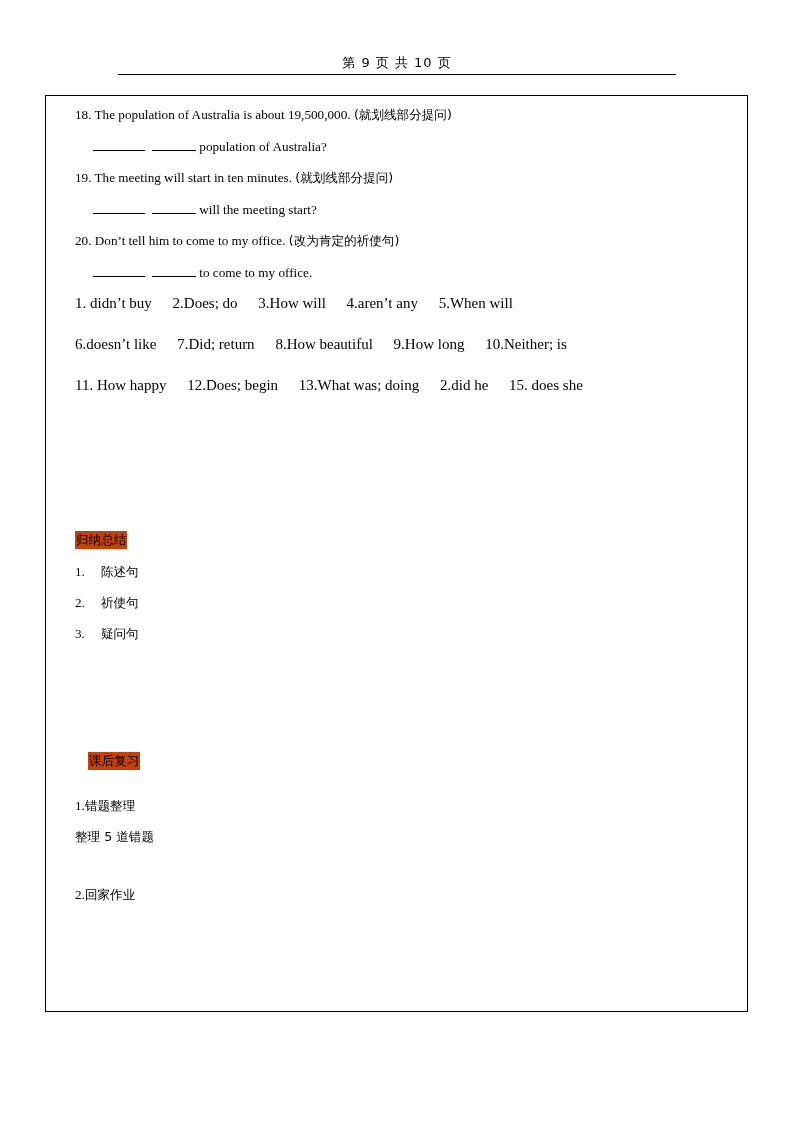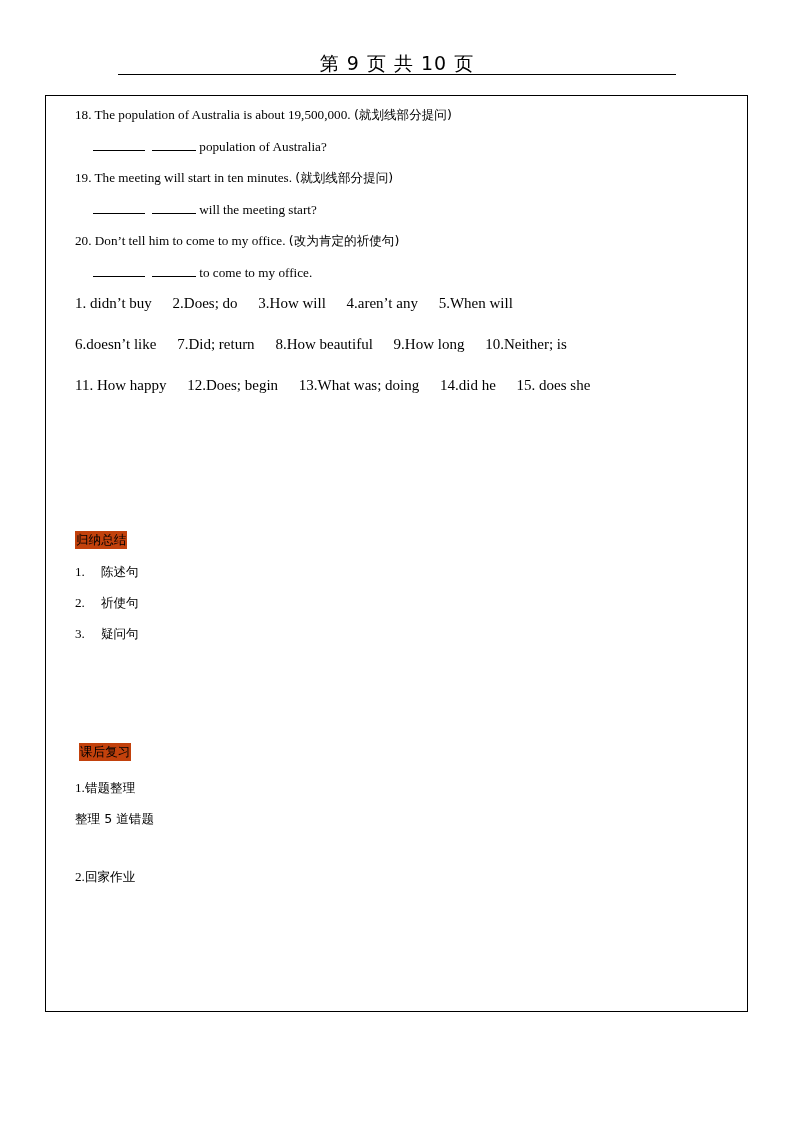--- a/index.html
+++ b/index.html
@@ -19,21 +19,21 @@
   
   .page-header {
     position: absolute;
     left: 118px;
     top: 54px;
     width: 558px;
     text-align: center;
   }
   .page-header .hdr-text {
     font-family: "DejaVu Sans", "Liberation Sans", sans-serif;
-    font-size: 19px;
+    font-size: 13px;
     letter-spacing: 1px;
     line-height: 18px;
     display: block;
     color: #000;
   }
   .page-header .hdr-rule {
     display: block;
     margin-top: 2px;
     border-bottom: 1.6px solid #000;
     width: 100%;
@@ -184,21 +184,21 @@
     <span class="key-item">7.Did; return</span>
     <span class="key-item">8.How beautiful</span>
     <span class="key-item">9.How long</span>
     <span class="key-item">10.Neither; is</span>
   </p>
 
   <p class="key-row">
     <span class="key-item">11. How happy</span>
     <span class="key-item">12.Does; begin</span>
     <span class="key-item">13.What was; doing</span>
-    <span class="key-item">14.did he</span>
+    <span class="key-item">2.did he</span>
     <span class="key-item">15. does she</span>
   </p>
 
 
   <div class="sp-summary"></div>
 
   <div class="section-block">
     <p style="margin:0;">
       <span class="section-title">归纳总结</span>
     </p>
@@ -211,21 +211,21 @@
       </li>
       <li>
         <span class="num">3.</span><span class="txt">疑问句</span>
       </li>
     </ul>
   </div>
 
   <div class="sp-after-summary"></div>
 
   <div class="section-block">
-    <p style="margin:4px;">
+    <p style="margin:13px;">
       <span class="section-title">课后复习</span>
     </p>
     <div class="sp-gap-a"></div>
     <p class="plain-line">
       <span class="num">1.</span><span>错题整理</span>
     </p>
     <div class="sp-gap-b"></div>
     <p class="plain-line">整理 5 道错题</p>
     <div class="sp-gap-c"></div>
     <p class="plain-line">

